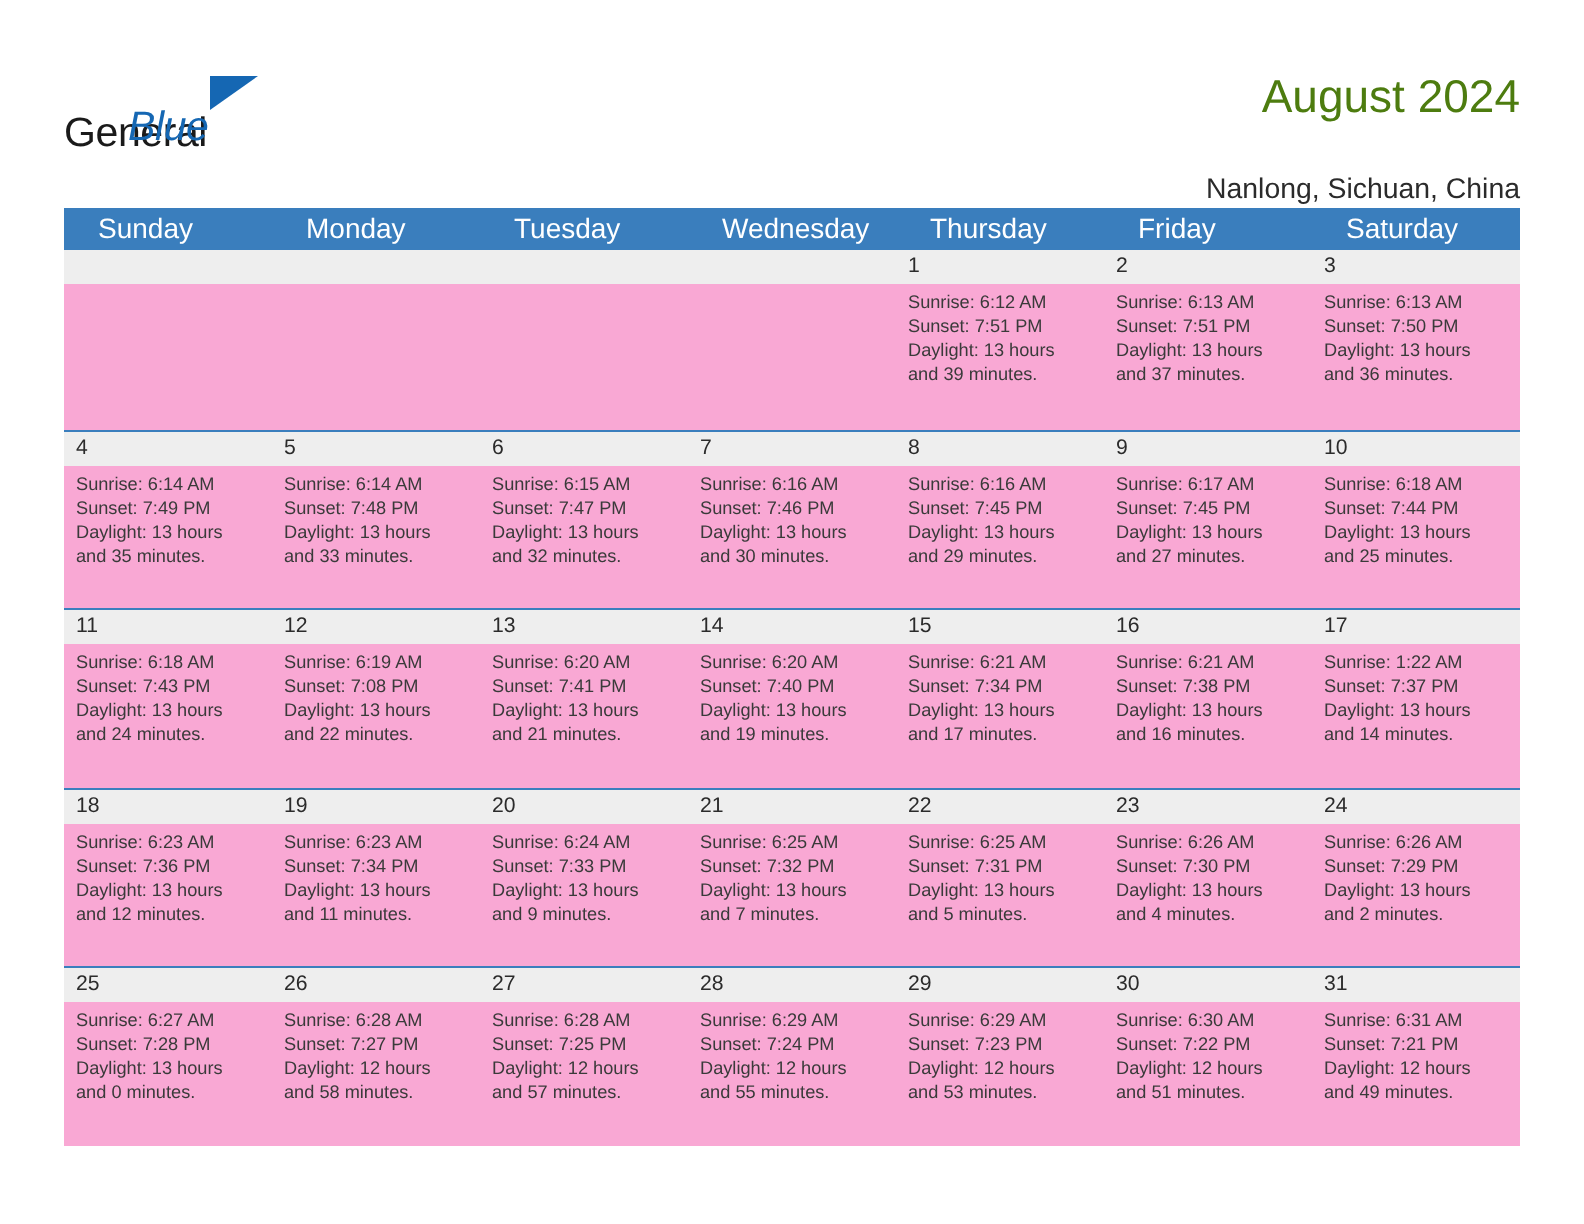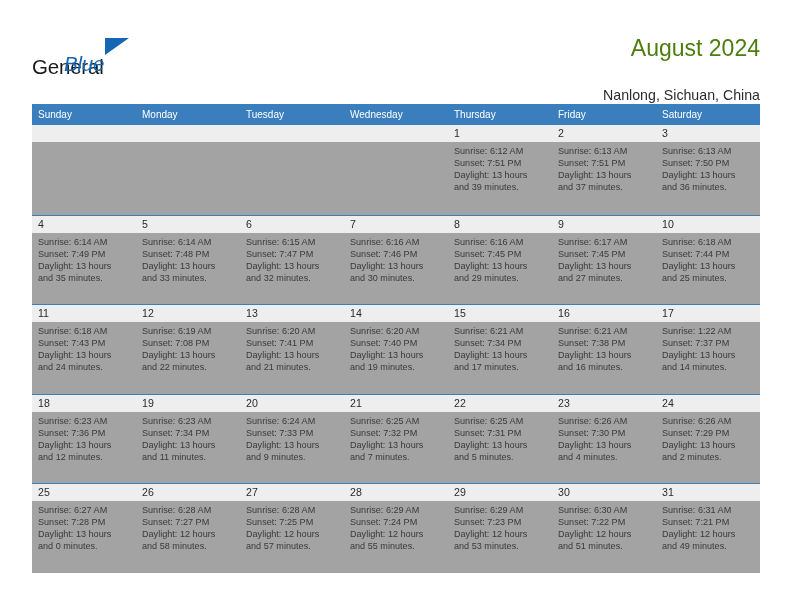--- a/index.html
+++ b/index.html
@@ -91,25 +91,26 @@
     width: 728px;
   }
   .dow-row {
     display: flex;
     background: #3a7ebd;
     height: 21px;
   }
   .dow-cell {
     flex: 1 1 0;
     color: #ffffff;
-    font-size: 10px;
+    font-size: 14px;
     line-height: 21px;
     padding-left: 6px;
     white-space: nowrap;
     overflow: hidden;
+    margin-left: 11px;
   }
 
   .week-row {
     display: flex;
     border-top: 1.6px solid #3a7ebd;
     height: 89.5px;
   }
   .week-row:first-of-type { border-top: none; }
 
   .day-cell {
@@ -127,21 +128,21 @@
     font-size: 10.6px;
     line-height: 17px;
     color: #2b2b2b;
     white-space: nowrap;
     overflow: hidden;
   }
   .day-cell.empty .day-num-band { background: #eeeeee; }
   .day-body {
     flex: 1 1 auto;
     padding: 3px 6px 0 6px;
-    background: #a3a3a3;
+    background: #f9a8d4;
   }
   .day-line {
     font-size: 9.1px;
     line-height: 12.1px;
     color: #3a3a3a;
     white-space: nowrap;
     overflow: hidden;
   }
 </style>
 </head>

